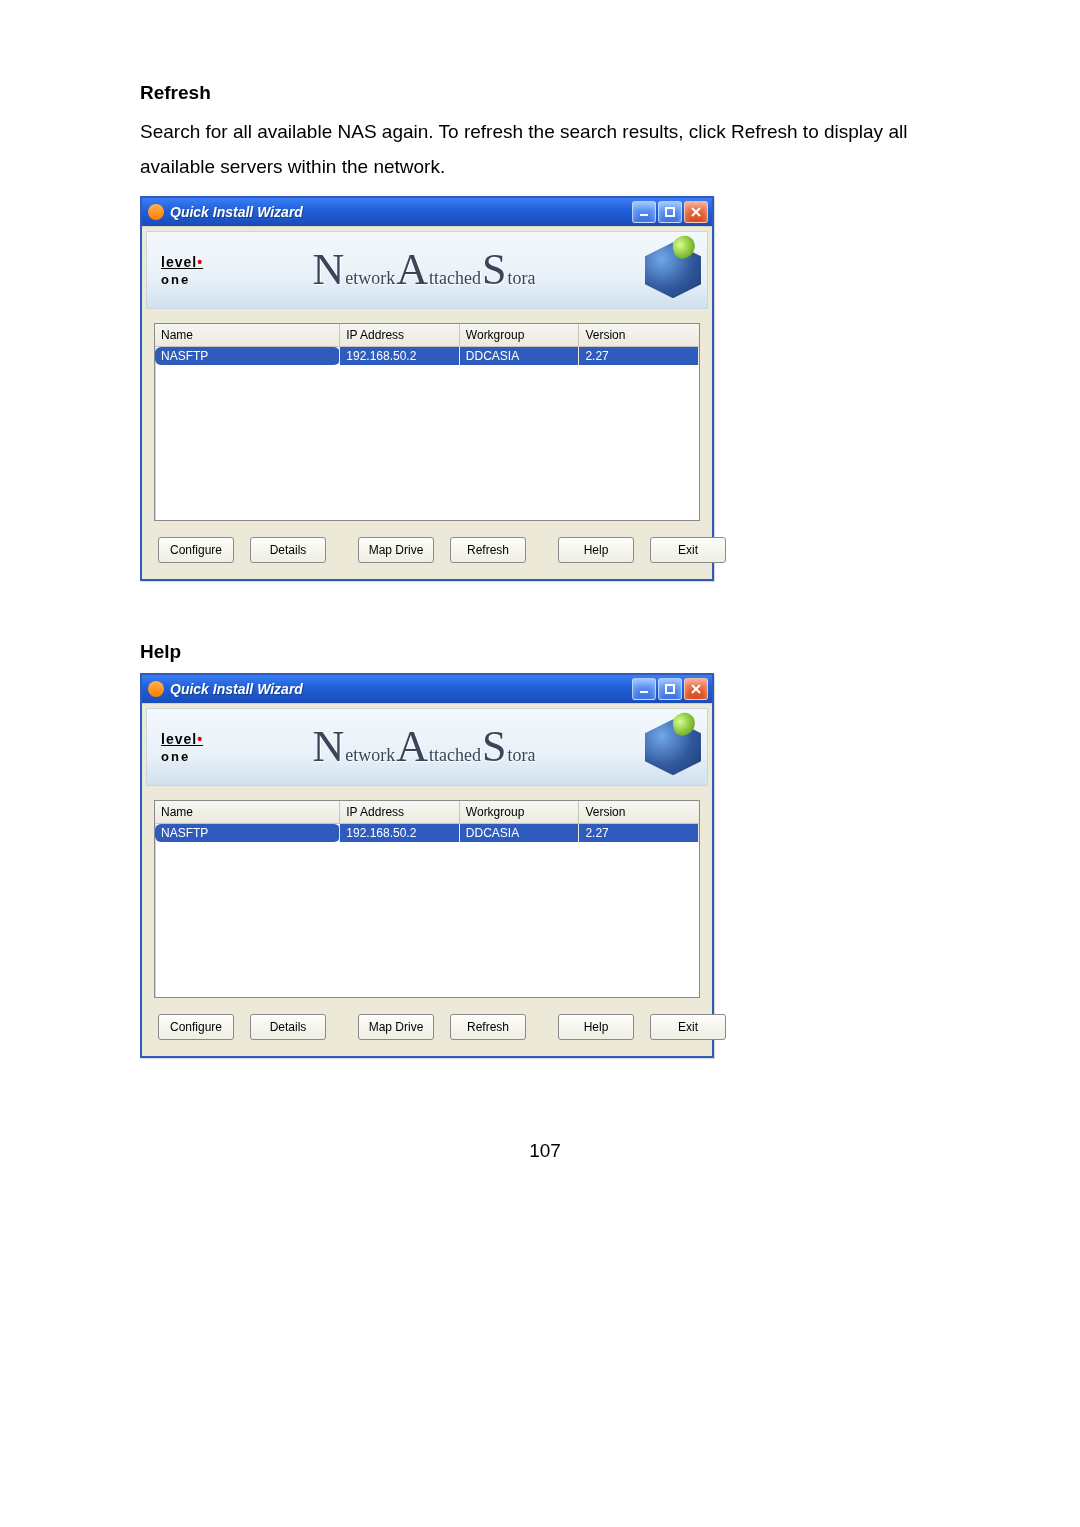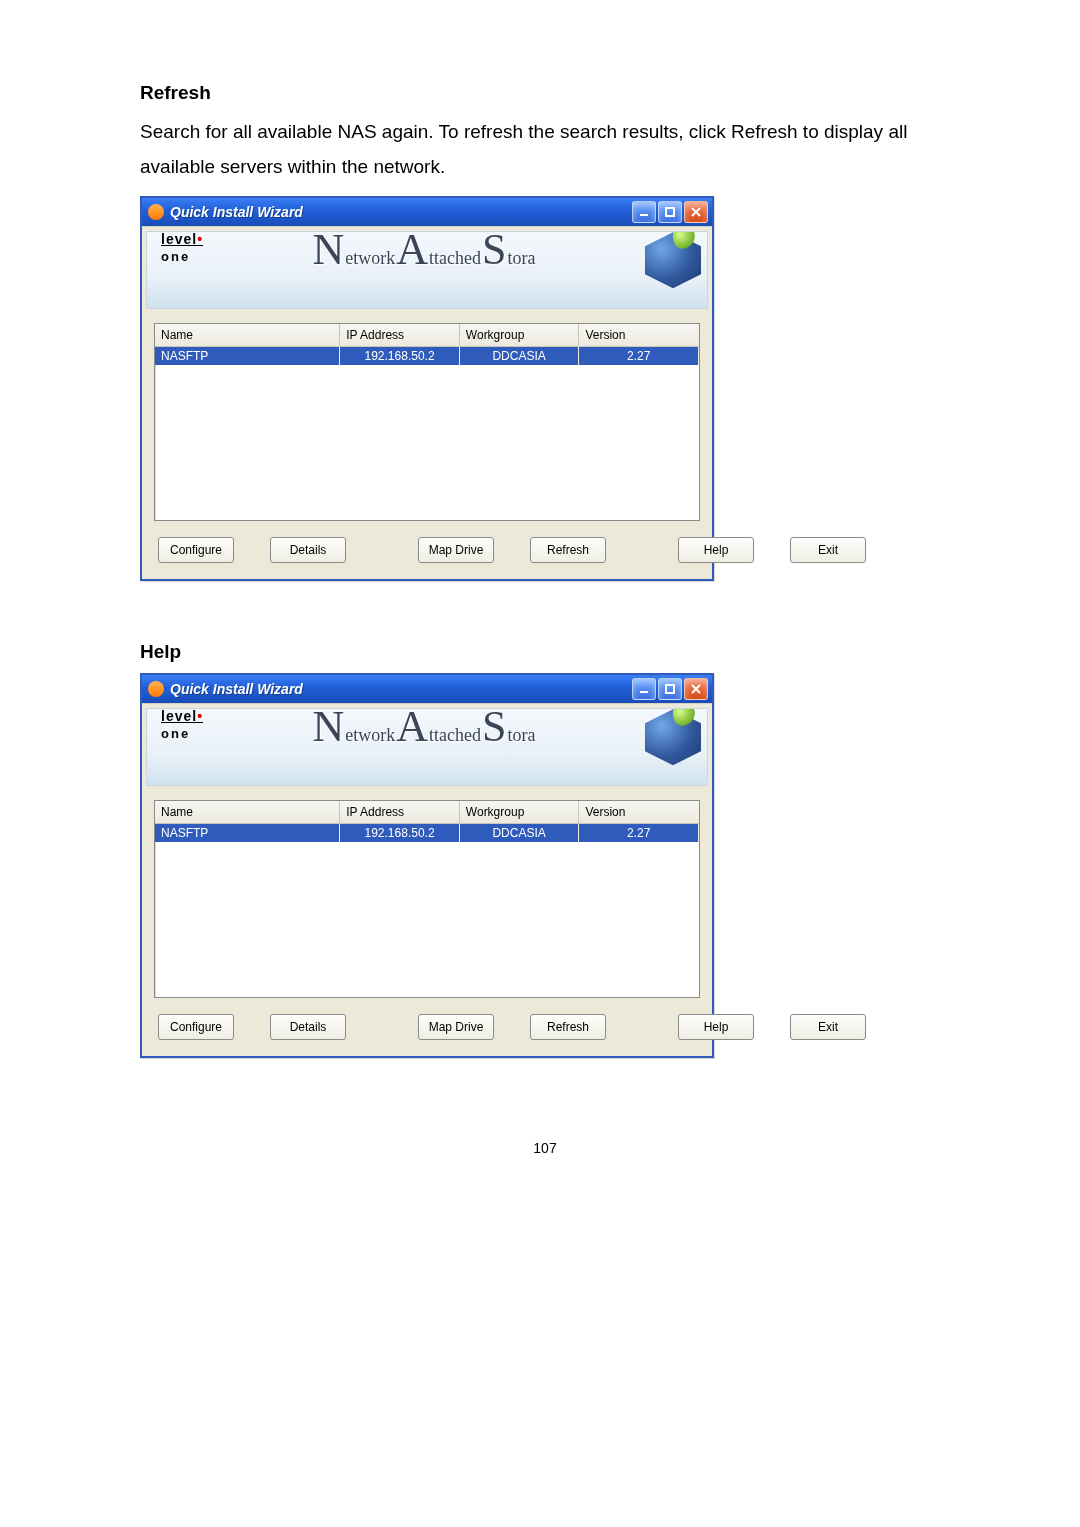--- a/index.html
+++ b/index.html
@@ -69,20 +69,21 @@
     padding: 2px;
     background: #ece9d8;
   }
 
   .banner {
     margin: 2px;
     height: 76px;
     background: linear-gradient(to top, #cfe1ef, #e9f1f8 40%, #f3f8fc);
     border: 1px solid #c9d6e1;
     display:flex;
+    align-items:center;
     justify-content:space-between;
     padding: 0 6px 0 14px;
     overflow:hidden;
   }
   .banner .logo {
     color:#000;
   }
   .banner .logo .lv {
     display:block;
     font: bold 14px/1 Arial, sans-serif;
@@ -150,46 +151,46 @@
   table.nas-list th:first-child { text-align:left; border-left:none; }
   table.nas-list th:last-child { border-right:none; }
   table.nas-list td {
     padding: 1px 6px;
     border-right: 1px solid #eceade;
     height: 16px;
     color:#fff;
   }
   .row-selected td {
     background:#2f5bbc;
-    text-align:center;
-  }
-  .row-selected td:first-child { text-align:left; }
+    text-align:left;
+  }
+  .row-selected td:first-child { text-align:left;border-radius:6px; }
 
   .btnrow {
     display:flex;
-    gap: 36px;
+    gap: 16px;
     padding: 10px 14px 14px;
     align-items:flex-start;
   }
   .btnrow .gap2 { width: 6px; }
   .btn {
     flex: 0 0 auto;
     min-width: 74px;
     height: 24px;
     background: linear-gradient(#fdfdfb,#efeee3);
     border: 1px solid #8a8a8a;
     border-radius: 3px;
     font-size: 12px;
     display:flex; align-items:center; justify-content:center;
     box-shadow: 0 1px 0 #fff inset;
   }
 
   .pagenum {
     text-align:center;
-    font-size: 14px;
+    font-size: 19px;
     padding-top: 22px;
   }
 </style>
 </head>
 <body>
 
 <div class="page">
 
   <div class="section-title">Refresh</div>
   <div class="section-body">Search for all available NAS again. To refresh the search results, click Refresh to display all available servers within the network.</div>

